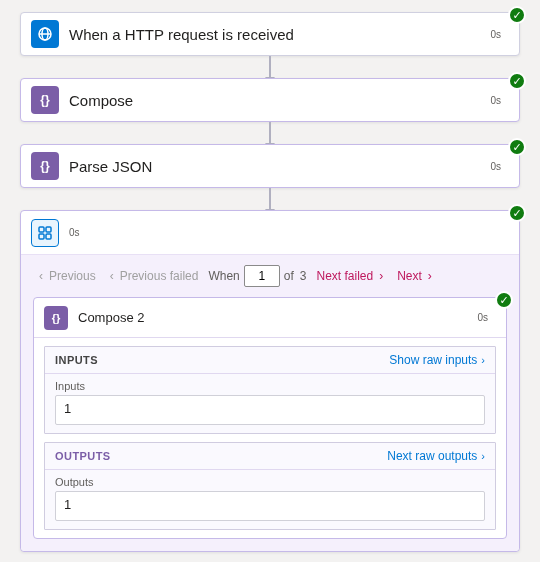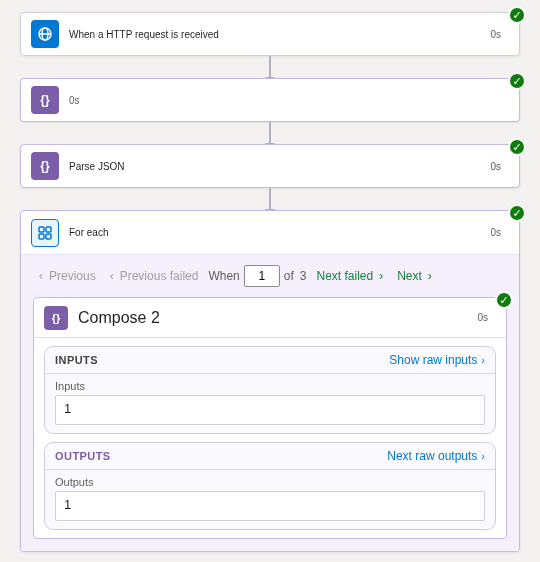--- a/index.html
+++ b/index.html
@@ -47,21 +47,21 @@
     }
     .step-icon.blue {
       background: #0078d4;
       color: #fff;
     }
     .step-icon.purple {
       background: #7b5ea7;
       color: #fff;
     }
     .step-label {
-      font-size: 10px;
+      font-size: 15px;
       color: #201f1e;
       flex: 1;
     }
     .step-duration {
       font-size: 10px;
       color: #605e5c;
       margin-right: 8px;
     }
     .step-check {
       position: absolute;
@@ -120,21 +120,21 @@
       font-size: 12px;
       color: #605e5c;
       margin-bottom: 10px;
       gap: 2px;
       flex-wrap: wrap;
     }
     .pagination-bar .nav-btn {
       background: none;
       border: none;
       cursor: pointer;
-      color: #15803d;
+      color: #be185d;
       font-size: 12px;
       padding: 2px 4px;
       display: flex;
       align-items: center;
       gap: 2px;
     }
     .pagination-bar .nav-btn.disabled {
       color: #a0a0a0;
       cursor: default;
     }
@@ -161,21 +161,21 @@
       align-items: center;
       padding: 0 10px;
       height: 40px;
       border-bottom: 1px solid #e0d8f0;
     }
     .inner-card-body {
       padding: 8px 10px;
     }
     .section-block {
       border: 1px solid #d0cce0;
-      border-radius: 9px;
+      border-radius: 1px;
       margin-bottom: 8px;
       background: #faf9fe;
     }
     .section-block:last-child { margin-bottom: 0; }
     .section-header {
       display: flex;
       align-items: center;
       justify-content: space-between;
       padding: 6px 10px;
       border-bottom: 1px solid #e0d8f0;
@@ -235,20 +235,21 @@
     <span class="step-duration">0s</span>
     <div class="step-check">✓</div>
   </div>
 
   <div class="connector"></div>
 
   <div class="step-card purple-header">
     <div class="step-icon purple">
       <span style="font-size:12px;font-weight:bold;">{}</span>
     </div>
+    <span class="step-label">Compose</span>
     <span class="step-duration">0s</span>
     <div class="step-check">✓</div>
   </div>
 
   <div class="connector"></div>
 
   <div class="step-card purple-header">
     <div class="step-icon purple">
       <span style="font-size:12px;font-weight:bold;">{}</span>
     </div>
@@ -262,21 +263,20 @@
   <div class="foreach-card">
     <div class="foreach-header">
       <div class="step-icon" style="background:#e8f4fd;border:1.5px solid #0078d4;color:#0078d4;">
         <svg width="14" height="14" viewBox="0 0 14 14" fill="none">
           <rect x="1" y="1" width="5" height="5" stroke="#0078d4" stroke-width="1.5" rx="1"></rect>
           <rect x="8" y="1" width="5" height="5" stroke="#0078d4" stroke-width="1.5" rx="1"></rect>
           <rect x="1" y="8" width="5" height="5" stroke="#0078d4" stroke-width="1.5" rx="1"></rect>
           <rect x="8" y="8" width="5" height="5" stroke="#0078d4" stroke-width="1.5" rx="1"></rect>
         </svg>
       </div>
-      <span class="step-label">For each</span>
       <span class="step-duration">0s</span>
       <div class="step-check">✓</div>
     </div>
 
     <div class="foreach-body">
 
       <div class="pagination-bar">
         <button class="nav-btn disabled">
           <span>‹</span>
           <span>Previous</span>
@@ -297,21 +297,21 @@
           <span>Next</span>
           <span>›</span>
         </button>
       </div>
 
       <div class="inner-card">
         <div class="inner-card-header">
           <div class="step-icon purple" style="width:24px;height:24px;font-size:11px;">
             <span style="font-weight:bold;">{}</span>
           </div>
-          <span class="step-label" style="font-size:16px;">Compose 2</span>
+          <span class="step-label" style="font-size:13px;">Compose 2</span>
           <span class="step-duration">0s</span>
           <div class="step-check">✓</div>
         </div>
 
         <div class="inner-card-body">
 
           <div class="section-block">
             <div class="section-header">
               <span class="section-title">INPUTS</span>
               <button class="show-raw-link">

